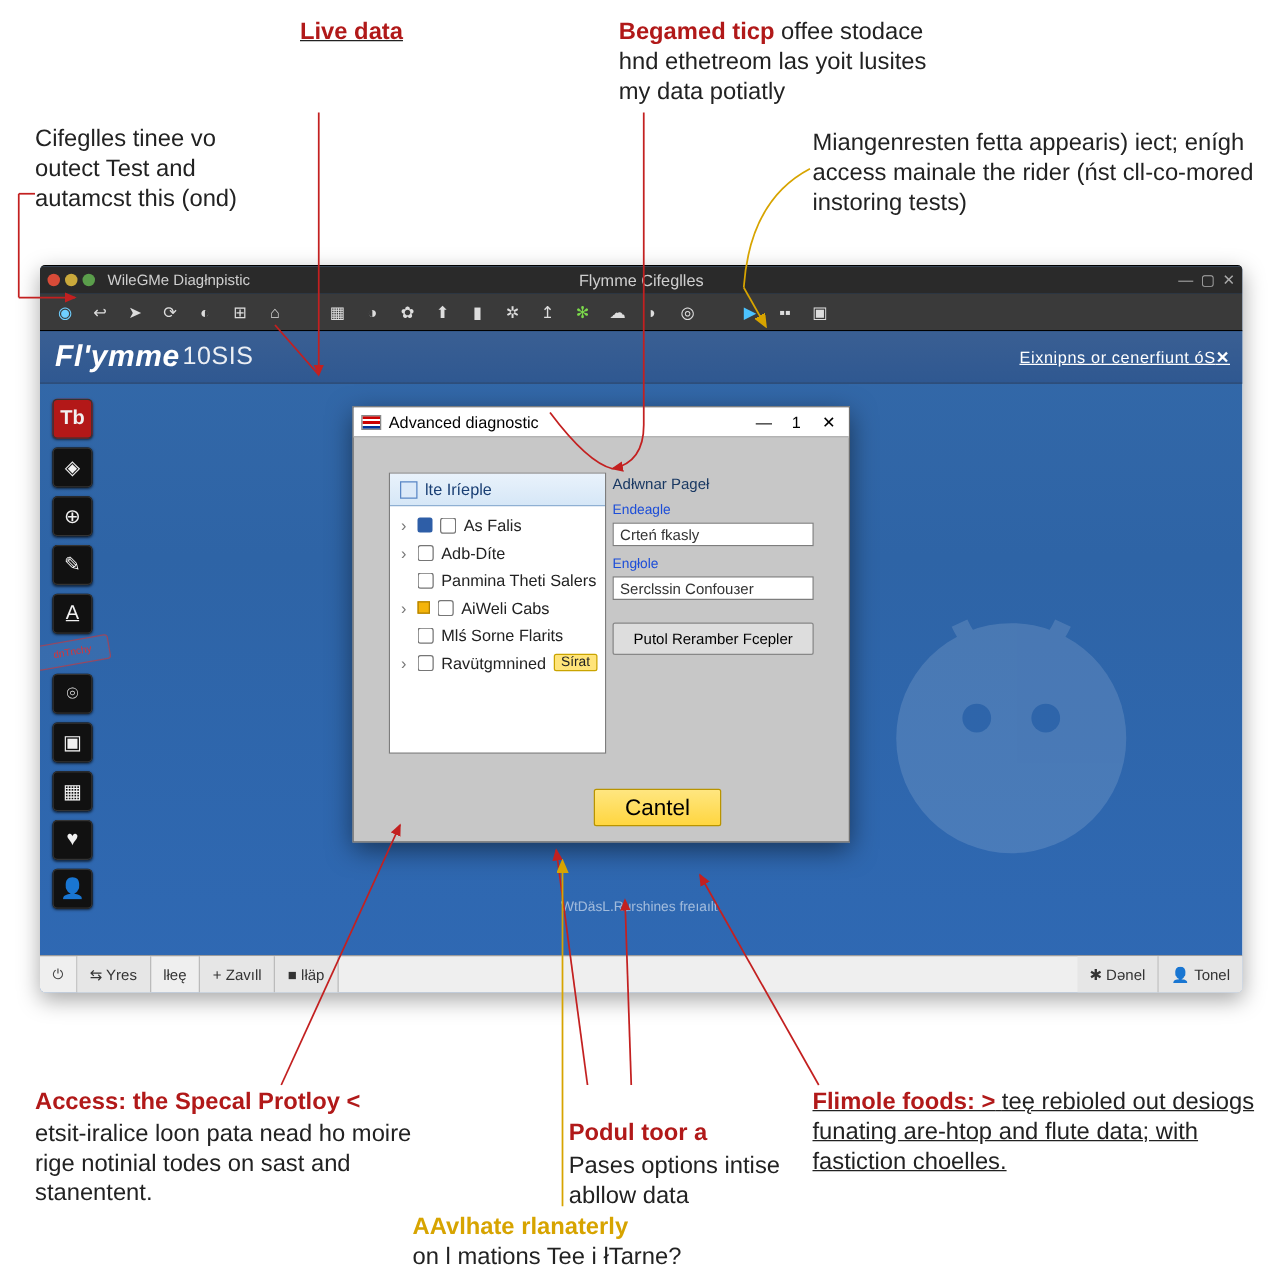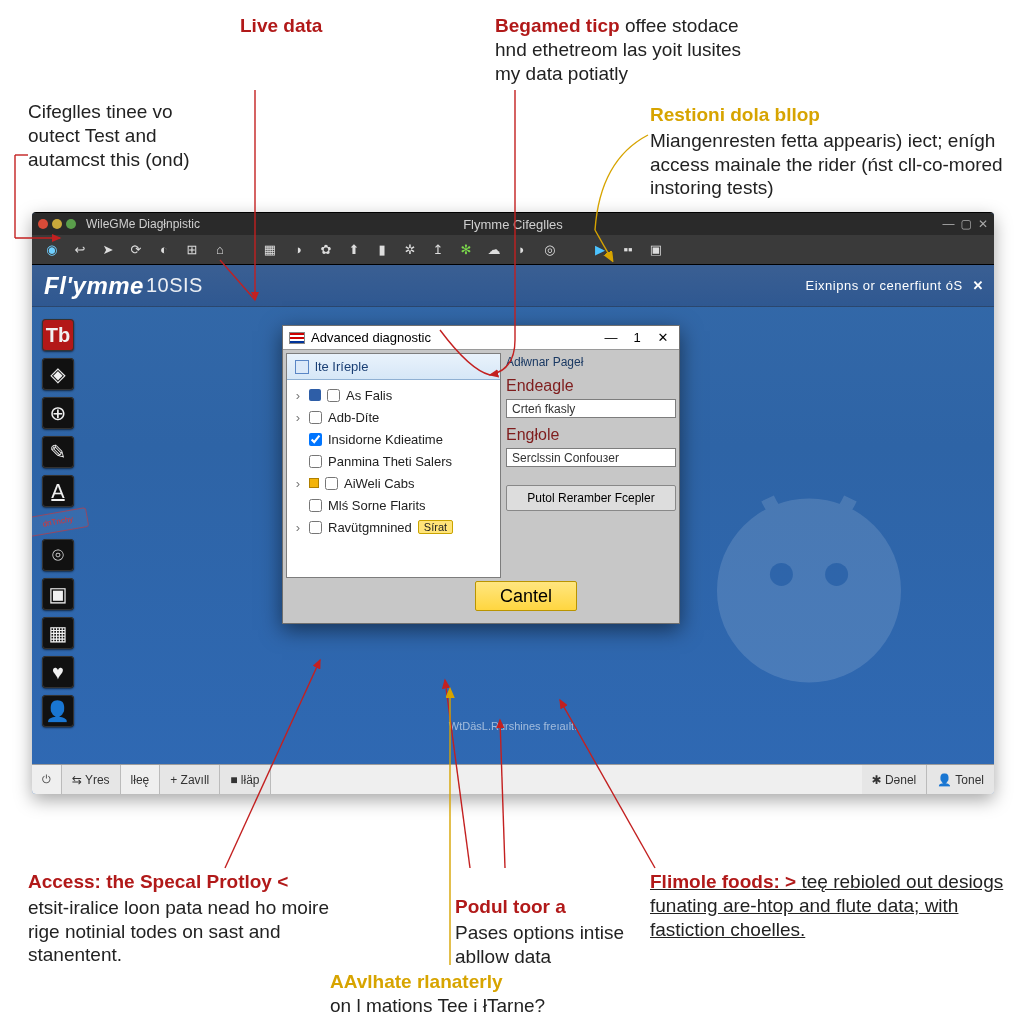--- a/index.html
+++ b/index.html
@@ -48,36 +48,36 @@
   .brandbar{
     height:42px; background: linear-gradient(#3a5f93,#2f5891);
     color:#fff; display:flex; align-items:center; padding-left:12px;
     font-family: "Arial Black", Arial, sans-serif; letter-spacing:.5px;
     border-bottom: 1px solid rgba(0,0,0,.25);
   }
   .brandbar b{ font-style:italic; font-size:24px; font-weight:900;}
   .brandbar i{ font-style:normal; font-size:20px; font-weight:400; margin-left:2px; opacity:.9;}
   .brandbar .notice{
     margin-left:auto; margin-right:10px; font-family:Arial; font-size:13px;
-    display:flex; align-items:center; gap:10px;
+    display:flex; align-items:center; text-decoration:underline;
   }
   .brandbar .notice .x{font-weight:bold;}
 
   .workspace{ position:relative; height: calc(100% - 22px - 30px - 42px - 30px); }
   .bg-mascot{
     position:absolute; right:70px; bottom:70px; width:230px; height:230px; opacity:.13;
     border-radius:50%;
   }
 
   .left-rail{
     position:absolute; left:10px; top:12px; display:flex; flex-direction:column; gap:7px;
   }
   .rail-btn{
     width:32px; height:32px; background:#111; border-radius:4px; color:#f1f1f1;
-    display:flex; align-items:center; justify-content:center; font-size:20px;
+    display:flex; align-items:center; justify-content:center; font-size:16px;
     box-shadow: 0 1px 2px rgba(0,0,0,.6), inset 0 0 0 1px #333;
   }
   .rail-btn.red{background:#b31818;}
   .rail-stamp{
     width:60px; height:20px; transform:rotate(-10deg); margin: -2px 0 0 -14px;
     color:#d33; font-size:8px; text-align:center;
     border:1px solid rgba(210,50,50,.6); border-radius:3px; background:rgba(255,255,255,.05);
     line-height:18px;
   }
 
@@ -102,21 +102,21 @@
   }
   .dlg-title{
     height:24px; background:#fff; display:flex; align-items:center; gap:6px;
     font-size:13px; padding:0 6px; border-bottom:1px solid #9a9a9a;
   }
   .dlg-title .flag{width:16px;height:12px;display:inline-block;
     background:linear-gradient(#cc0000 0 20%, #fff 20% 40%, #cc0000 40% 60%, #fff 60% 80%, #003399 80% 100%);
     border:1px solid #888;}
   .dlg-title .sp{flex:1;}
   .dlg-title .wc{ width:20px; text-align:center; font-size:13px;}
-  .dlg-body{ padding:3px; display:flex; gap:5px;}
+  .dlg-body{ padding:28px; display:flex; gap:5px;}
   .dlg-left{
     flex:1; min-height:225px; background:#fff; border:1px solid #7d7d7d;
   }
   .dlg-left-head{
     height:26px; background:linear-gradient(#e9f2fb,#d6e7f7); border-bottom:1px solid #8fb0d3;
     display:flex; align-items:center; gap:6px; padding:0 8px; font-size:13px; color:#1a3f74;
   }
   .dlg-left-head .bico{width:14px;height:14px;border:1px solid #5a86c5;background:#dbe9f9;}
   .tree{ padding:4px 6px;}
   .tree-row{
@@ -128,21 +128,21 @@
     background:#ffe479; border:1px solid #caa400; font-size:11px; padding:0 5px; border-radius:2px;
   }
   .tree-row .ic-b{width:12px;height:12px;background:#2e5ea7;display:inline-block;border-radius:2px;}
   .tree-row .ic-y{width:10px;height:10px;background:#f4b40a;border:1px solid #b08000;display:inline-block;}
   .dlg-right{ width:170px; display:flex; flex-direction:column; gap:4px;}
   .dlg-right h5{ font-size:12px; font-weight:400; color:#1a3963; margin-top:2px;}
   .field{
     height:19px; background:#fff; border:1px solid #7d7d7d; font-size:12px; padding:0 5px;
     display:flex; align-items:center; color:#333;
   }
-  .dlg-right label{ font-size:16px; color:#7f1d1d; margin-top:4px;}
+  .dlg-right label{ font-size:11px; color:#1d4ed8; margin-top:4px;}
   .dlg-btnrow{ padding: 0 12px 12px; display:flex; align-items:center;}
   .dlg-btn{
     height:30px; padding:0 24px; font-size:18px; background:#ddd; border:1px solid #888;
     display:flex; align-items:center; border-radius:2px;
   }
   .dlg-btn.primary{ background:linear-gradient(#ffe680,#ffd640); border-color:#b99400;}
   .dlg-btn.side{ height:26px; font-size:12px; padding:0 10px; width:100%; justify-content:center; margin-top:14px;}
   .dlg-btn.side2{margin-top:6px;}
 
   
@@ -151,28 +151,27 @@
   svg.ann .ylw{ stroke:#d7a400;}
   svg.ann polygon{ fill:#c32020;}
   svg.ann polygon.ylw{ fill:#d7a400;}
 </style>
 </head>
 <body>
 
 <div class="callout" style="left:28px; top:100px; width:200px;">
   <span>Cifeglles tinee vo outect Test and autamcst this (ond)</span>
 </div>
-<div class="callout" style="left:240px; top:14px; width:250px;">
+<div class="callout" style="left:240px; top:14px; width:250px;text-decoration:underline;">
   <h4 class="h-red">Live data</h4>
 </div>
 <div class="callout" style="left:495px; top:14px; width:250px;">
   <span><b class="h-red">Begamed ticp</b> <span>offee stodace hnd ethetreom las yoit lusites my data potiatly</span></span>
 </div>
 <div class="callout" style="left:650px; top:103px; width:360px;">
-  <h4 class="h-yel">Restioni dola bllop</h4>
   <span>Miangenresten fetta appearis) iect; enígh access mainale the rider (ńst cll-co-mored instoring tests)</span>
 </div>
 <div class="callout" style="left:28px; top:870px; width:320px;">
   <h4 class="h-red">Access: the Specal Protloy &lt;</h4>
   <span>etsit-iralice loon pata nead ho moire rige notinial todes on sast and stanentent.</span>
 </div>
 <div class="callout" style="left:455px; top:895px; width:180px;">
   <h4 class="h-red">Podul toor a</h4>
   <span>Pases options intise abllow data</span>
 </div>
@@ -283,25 +282,20 @@
                 <input type="checkbox" style="">
                 <span>As Falis</span>
               </div>
               <div class="tree-row">
                 <span class="caret">›</span>
                 <input type="checkbox" style="">
                 <span>Adb-Díte</span>
               </div>
               <div class="tree-row">
                 <span class="caret"></span>
-                <input type="checkbox" checked="" style="">
-                <span>Insidorne Kdieatime</span>
-              </div>
-              <div class="tree-row">
-                <span class="caret"></span>
                 <input type="checkbox" style="">
                 <span>Panmina Theti Salers</span>
               </div>
               <div class="tree-row">
                 <span class="caret">›</span>
                 <span class="ic-y"></span>
                 <input type="checkbox" style="">
                 <span>AiWeli Cabs</span>
               </div>
               <div class="tree-row">

